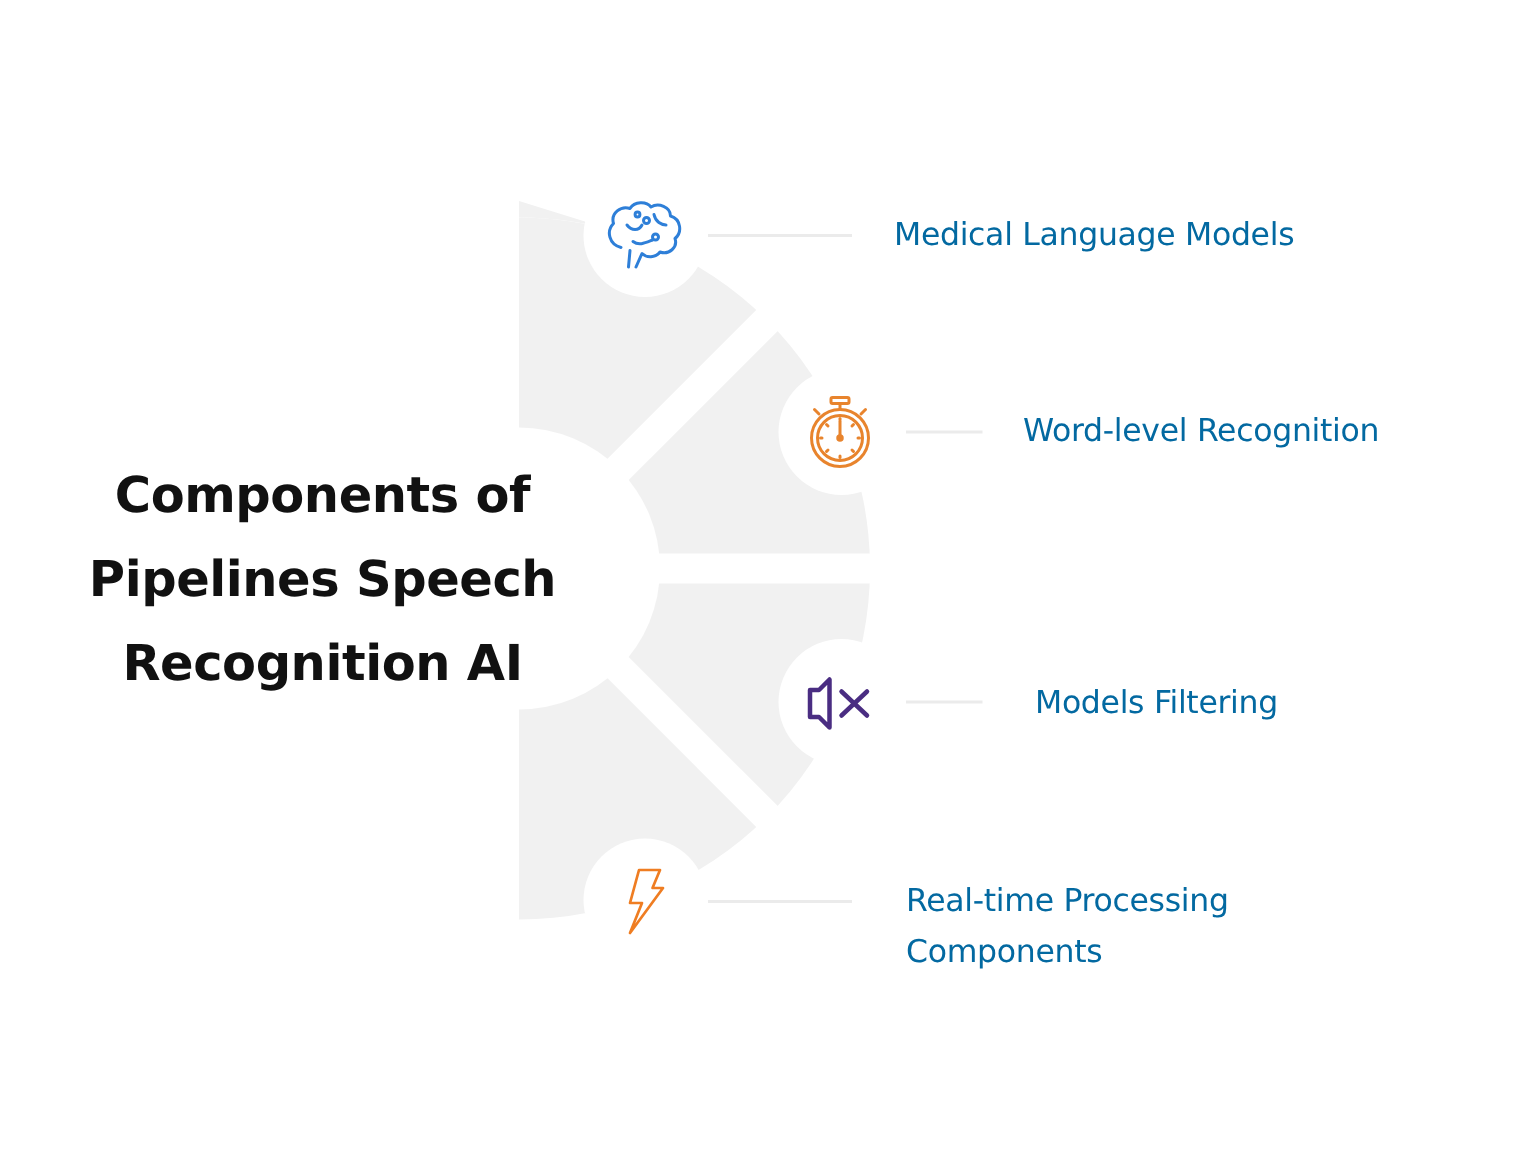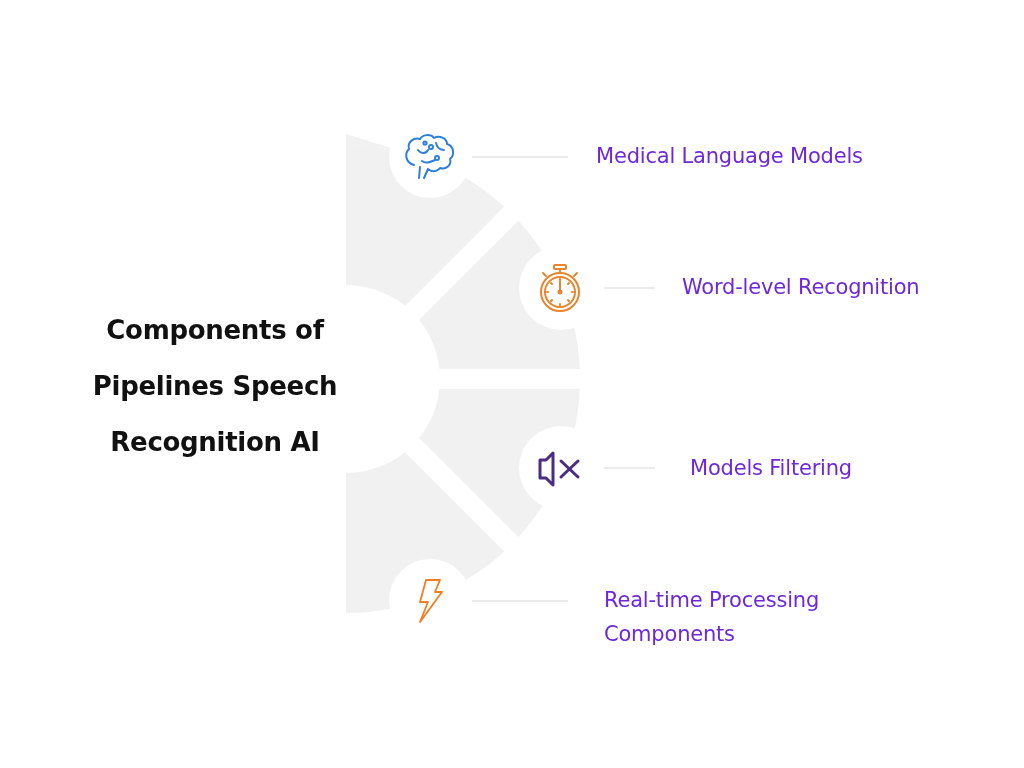--- a/index.html
+++ b/index.html
@@ -1,26 +1,26 @@
 <!DOCTYPE html>
 <html><head>
   <meta charset="utf-8">
   <style>
     html, body { margin: 0; padding: 0; background: #ffffff; }
     body { width: 1024px; height: 768px; position: relative; overflow: hidden; font-family: "DejaVu Sans", sans-serif; }
     .wheel { position: absolute; left: 0; top: 0; width: 1024px; height: 768px; }
     .title {
       position: absolute; left: 40px; top: 302px; width: 350px;
       text-align: center; font-family: "DejaVu Sans", sans-serif; font-weight: bold;
-      font-size: 26px; line-height: 56px; color: #111111; letter-spacing: -0.3px;
+      font-size: 33px; line-height: 56px; color: #111111; letter-spacing: -0.3px;
     }
     .title span { display: block; }
     .label {
       position: absolute; font-family: "DejaVu Sans", sans-serif; font-size: 21px;
-      color: #6d28d9; line-height: 34px; letter-spacing: -0.2px; white-space: nowrap;
+      color: #0369a1; line-height: 34px; letter-spacing: -0.2px; white-space: nowrap;
     }
   </style>
 </head>
 <body>
 
 <svg class="wheel" viewBox="0 0 1024 768" xmlns="http://www.w3.org/2000/svg">
   <defs>
     <mask id="gapmask">
       <rect x="0" y="0" width="1024" height="768" fill="white"></rect>
 

